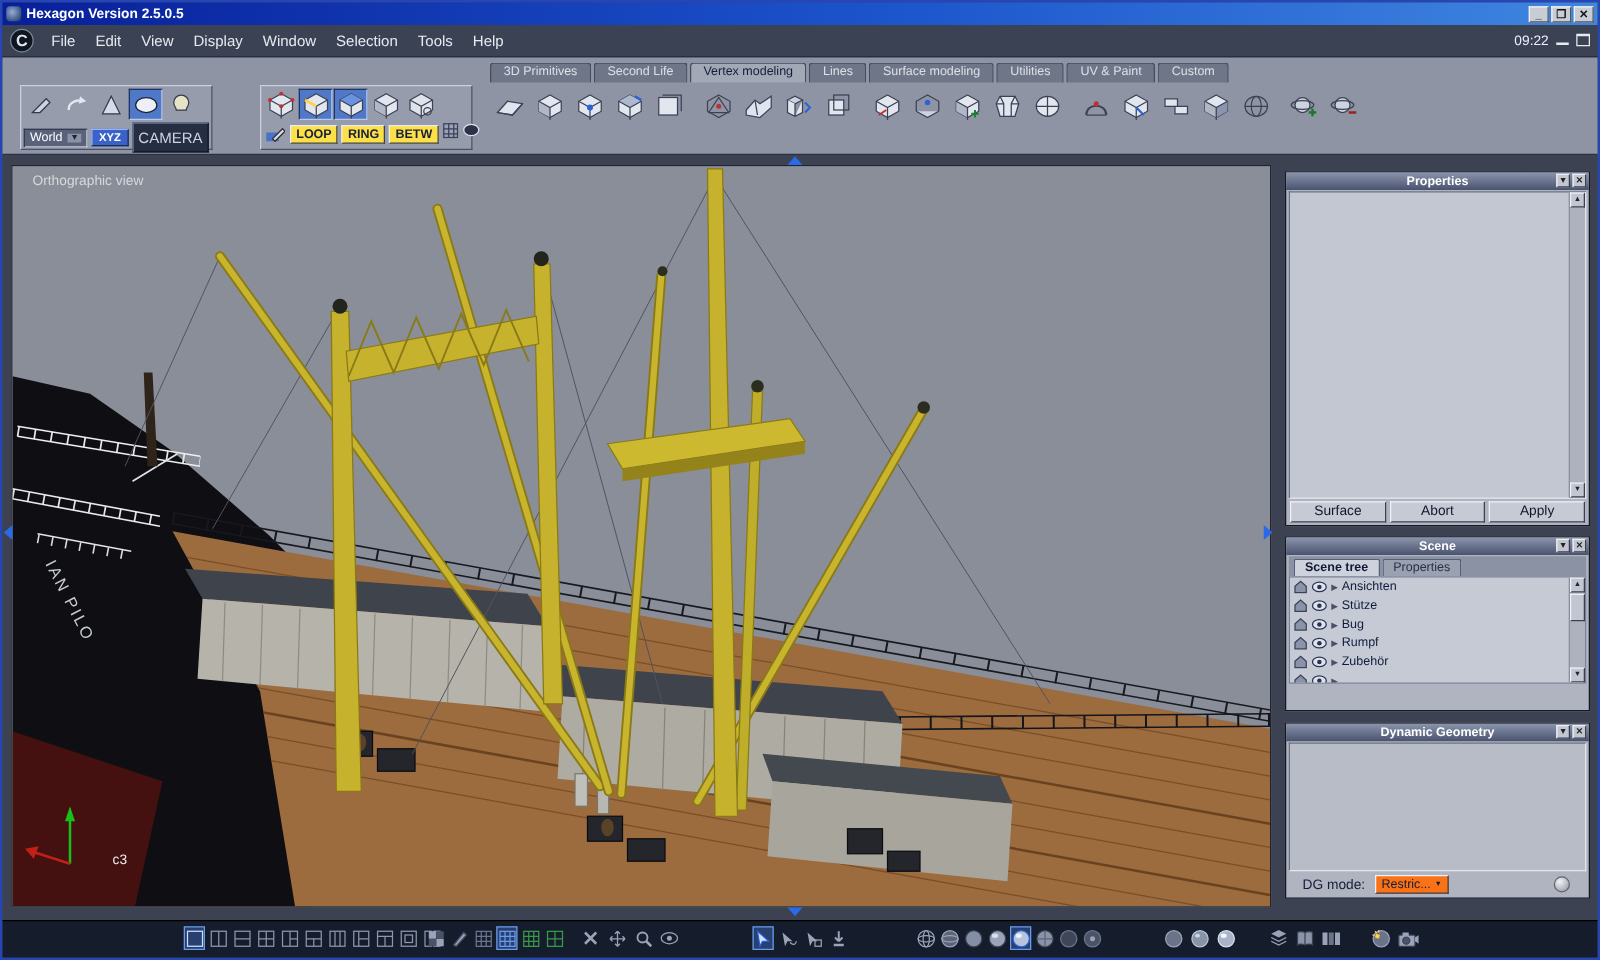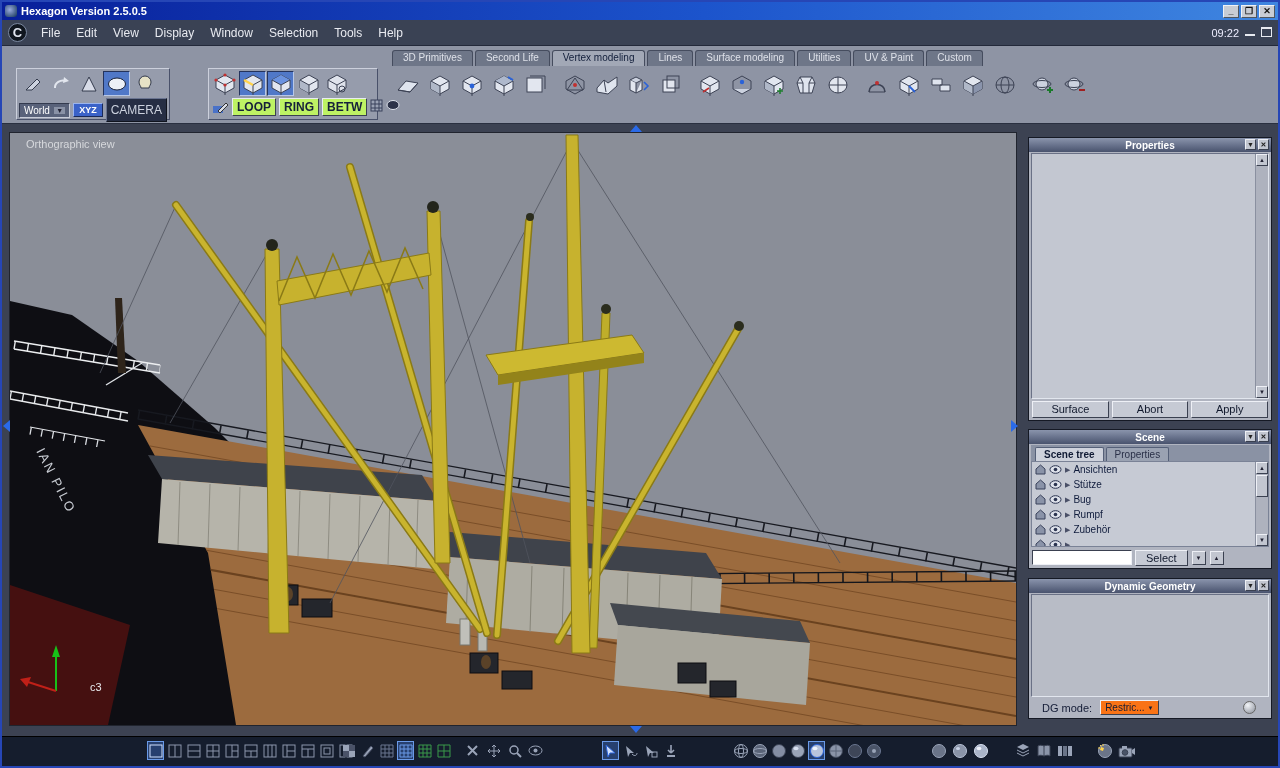--- a/index.html
+++ b/index.html
@@ -25,21 +25,21 @@
 .tab.active{background:#a2a8b6;color:#121e3a}
 .tgroup{position:absolute;background:#969cac;border:1px solid;border-color:#ccd0dc #49516a #49516a #ccd0dc;padding:2px}
 .trow1{display:flex;gap:1px}
 .tool{width:27px;height:25px;display:inline-flex;align-items:center;justify-content:center;border:1px solid transparent}
 .tool.sel{background:#5078c8;border-color:#24335c #b8c8e8 #b8c8e8 #24335c}
 .trow2{display:flex;align-items:center;gap:3px;margin-top:2px}
 .wfield{width:92px;height:15px;background:#59627a;color:#fff;font-size:10px;display:flex;align-items:center;padding:0 4px;border:1px solid;border-color:#333a4e #c8ccd8 #c8ccd8 #333a4e}
 .wfield .dd{margin-left:auto;font-size:7px;background:#8a92a6;padding:0 2px;color:#223}
 .xyzbtn{background:#3a62c8;color:#fff;font-size:9px;font-weight:bold;padding:1px 5px;border:1px solid;border-color:#9ab4ee #1a2a58 #1a2a58 #9ab4ee}
 .cambtn{background:#262e44;color:#ccd2de;font-size:12px;padding:4px 4px;border:1px solid;border-color:#6a7490 #10141e #10141e #6a7490}
-.smallbtn{background:#bef264;color:#16203a;font-size:12px;font-weight:bold;padding:1px 4px;border:1px solid;border-color:#e8ecf2 #3a4050 #3a4050 #e8ecf2}
+.smallbtn{background:#fde047;color:#16203a;font-size:10px;font-weight:bold;padding:1px 4px;border:1px solid;border-color:#e8ecf2 #3a4050 #3a4050 #e8ecf2}
 .bigbar{position:absolute;left:388px;top:20px;width:884px;height:38px;display:flex;align-items:center;gap:1px;padding:2px}
 .tbtn{width:31px;height:30px;display:inline-flex;align-items:center;justify-content:center;border:1px solid transparent}
 .tsep{width:6px;height:26px}
 
 .main{flex:1;position:relative;background:#3c4252}
 .viewport{position:absolute;left:7px;top:8px;width:1008px;height:594px;background:#8a8e98;border:1px solid #20242e}
 .sparrow{position:absolute;width:0;height:0}
 
 .panelzone{position:absolute;left:1024px;top:0;width:252px;height:100%}
 .panel{position:absolute;left:2px;width:244px;background:#b0b4c0;border:1px solid #151924}
@@ -598,26 +598,20 @@
                 <circle cx="6.5" cy="5.5" r="1.8" fill="#2a3350"></circle>
               </svg>
               <span class="texp">▶</span>
             </div>
           <div class="vscroll">
             <span class="sarr" style="top:0">▲</span>
             <span class="sthumb"></span>
             <span class="sarr" style="bottom:0">▼</span>
           </div>
         </div>
-        <div class="srow">
-          <input class="sinput" style="">
-          <span class="selbtn">Select</span>
-          <span class="mini">▼</span>
-          <span class="mini">▲</span>
-        </div>
       </div>
 
       <div class="panel" style="top:454px;height:141px">
         <div class="phead">
           <span>Dynamic Geometry</span>
           <span class="pbtn" style="right:15px">▼</span>
           <span class="pbtn" style="right:2px">✕</span>
         </div>
         <div class="pbody" style="background:#b8bcc6"></div>
         <div class="dgrow">

